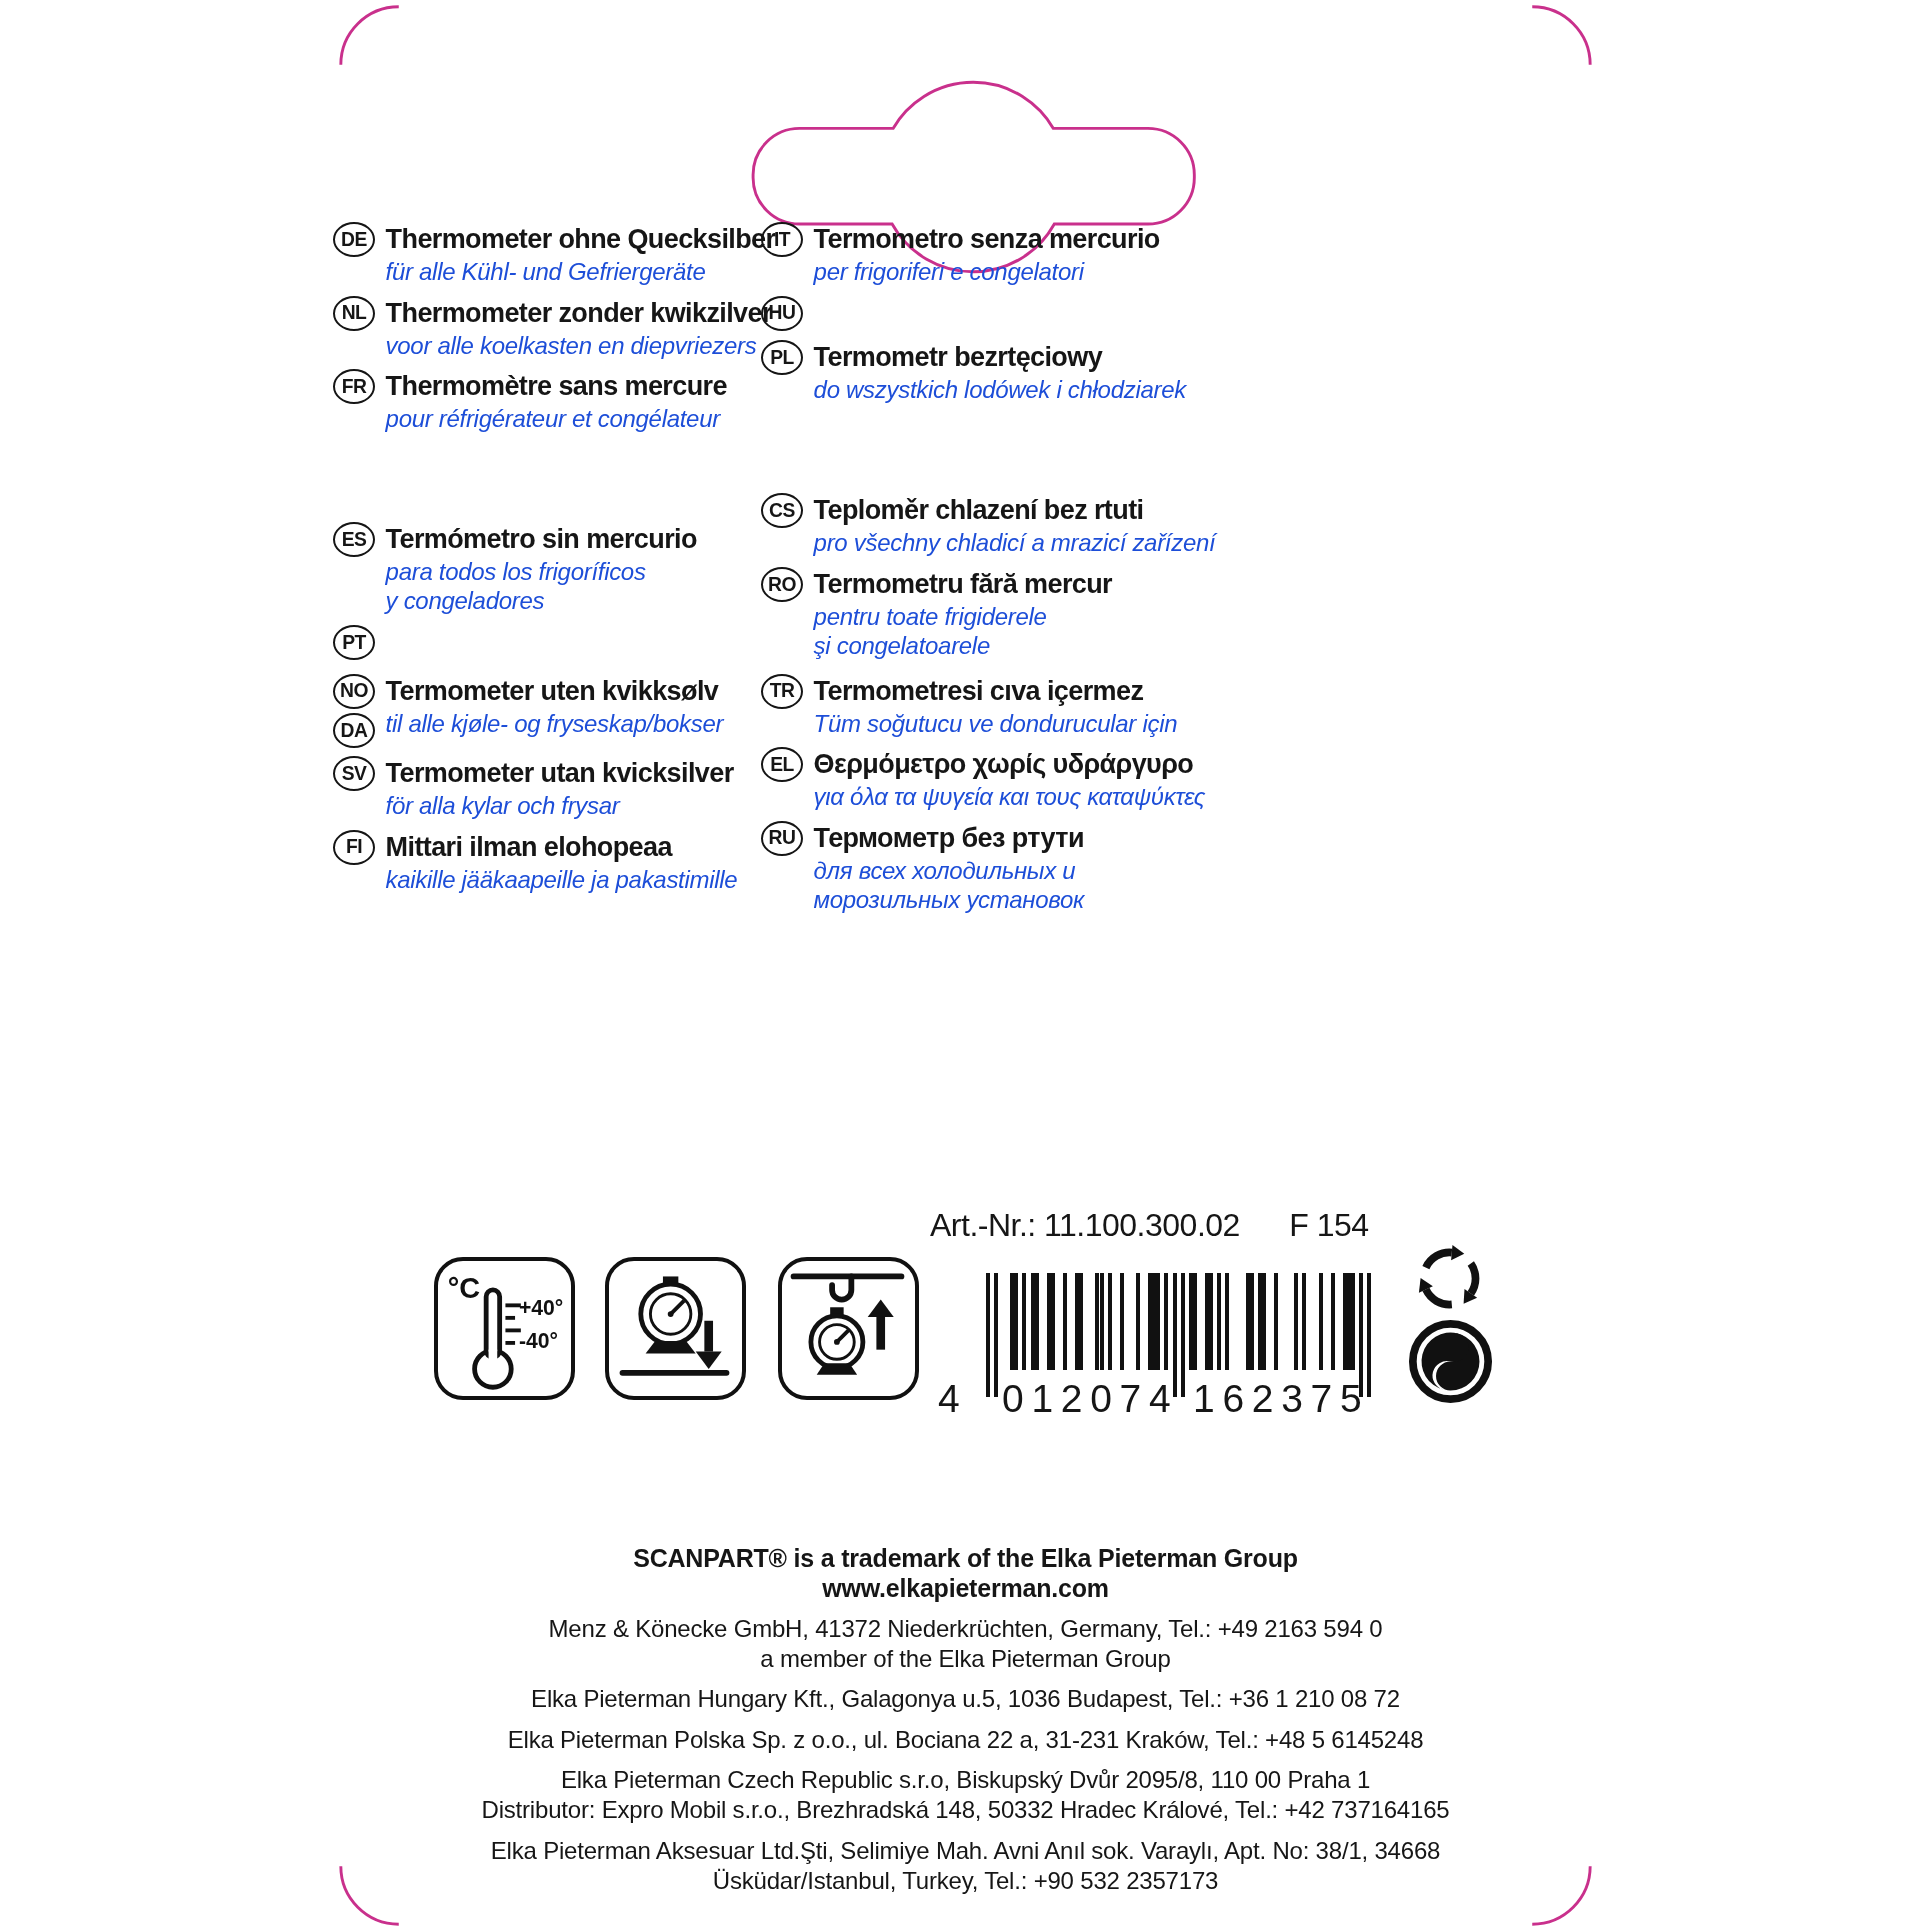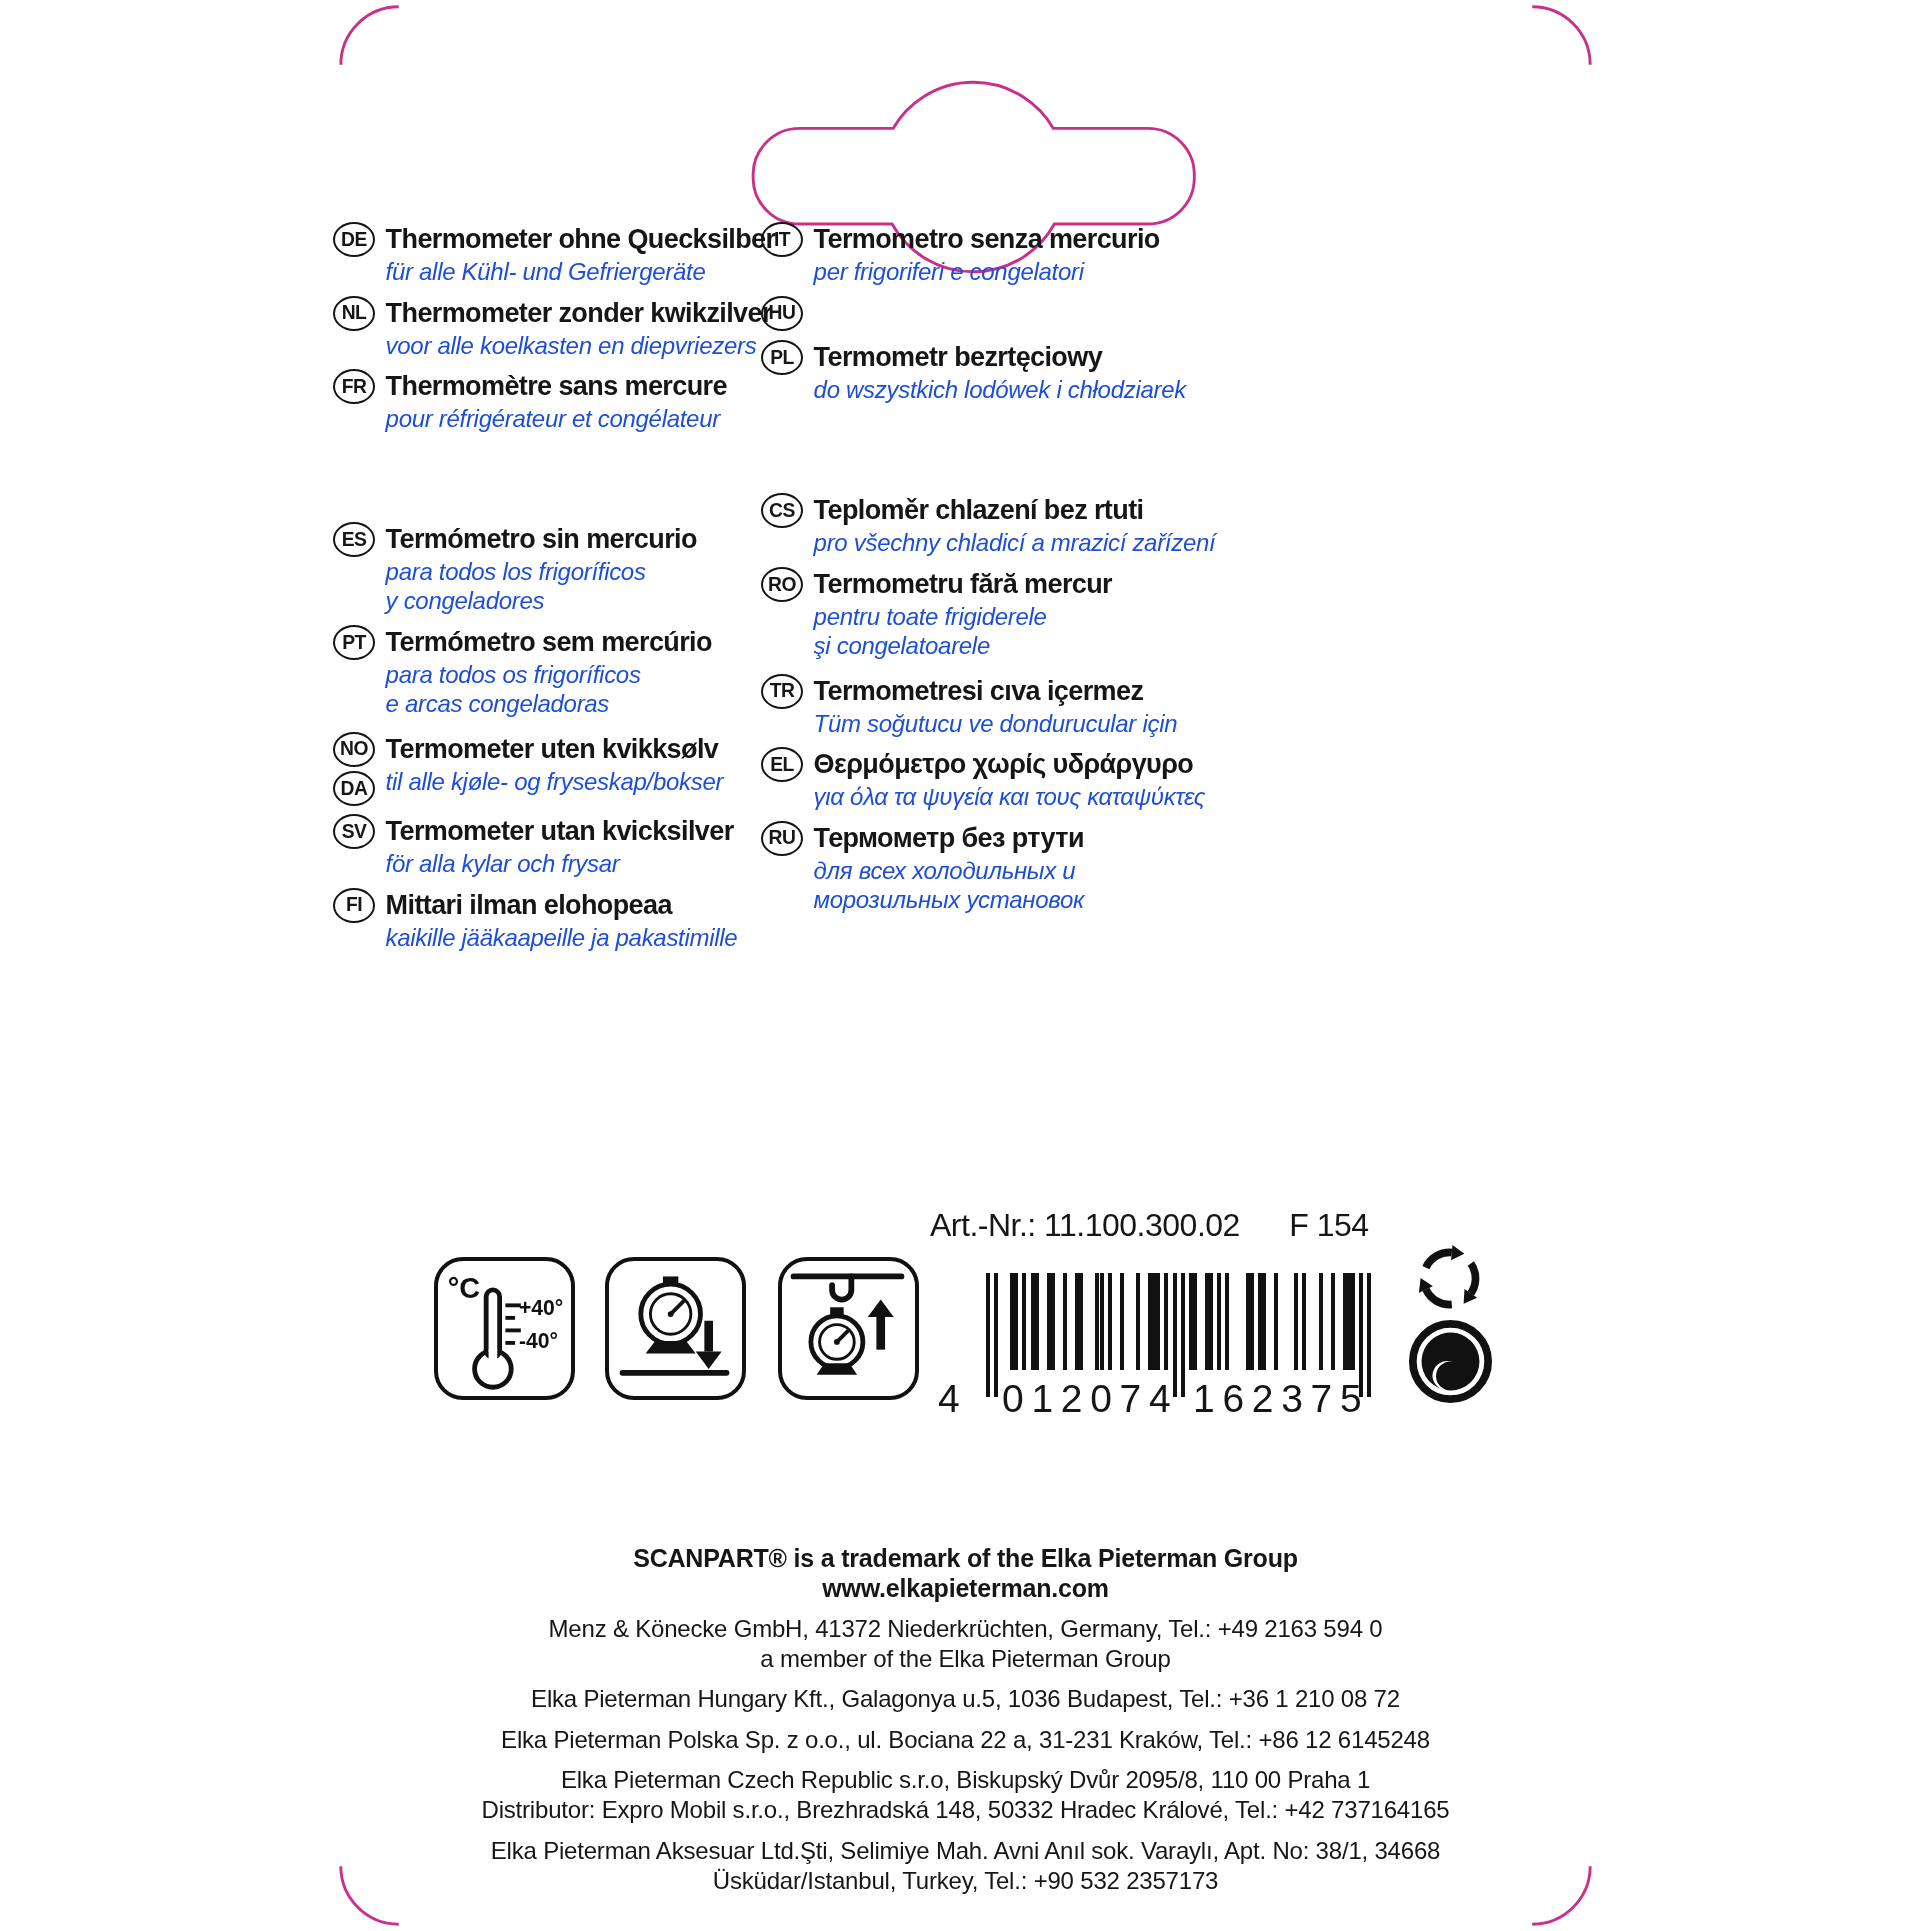--- a/index.html
+++ b/index.html
@@ -103,25 +103,20 @@
         <div class="lang-title">Termómetro sin mercurio</div>
         <div class="lang-sub">para todos los frigoríficos</div>
         <div class="lang-sub">y congeladores</div>
       </div>
     </div>
 
     <div class="lang-item mb-md">
       <div class="badges">
           <span class="badge">PT</span>
         </div>
-      <div class="lang-text">
-        <div class="lang-title">Termómetro sem mercúrio</div>
-        <div class="lang-sub">para todos os frigoríficos</div>
-        <div class="lang-sub">e arcas congeladoras</div>
-      </div>
     </div>
 
     <div class="lang-item mb-sm">
       <div class="badges">
         <span class="badge">NO</span>
         <span class="badge">DA</span>
       </div>
       <div class="lang-text">
         <div class="lang-title">Termometer uten kvikksølv</div>
         <div class="lang-sub">til alle kjøle- og fryseskap/bokser</div>
@@ -362,21 +357,21 @@
       <div class="f-line">www.elkapieterman.com</div>
     </div>
     <div class="f-group">
       <div class="f-line">Menz &amp; Könecke GmbH, 41372 Niederkrüchten, Germany, Tel.: +49 2163 594 0</div>
       <div class="f-line">a member of the Elka Pieterman Group</div>
     </div>
     <div class="f-group">
       <div class="f-line">Elka Pieterman Hungary Kft., Galagonya u.5, 1036 Budapest, Tel.: +36 1 210 08 72</div>
     </div>
     <div class="f-group">
-      <div class="f-line">Elka Pieterman Polska Sp. z o.o., ul. Bociana 22 a, 31-231 Kraków, Tel.: +86 12 6145248</div>
+      <div class="f-line">Elka Pieterman Polska Sp. z o.o., ul. Bociana 22 a, 31-231 Kraków, Tel.: +48 5 6145248</div>
     </div>
     <div class="f-group">
       <div class="f-line">Elka Pieterman Czech Republic s.r.o, Biskupský Dvůr 2095/8, 110 00 Praha 1</div>
       <div class="f-line">Distributor: Expro Mobil s.r.o., Brezhradská 148, 50332 Hradec Králové, Tel.: +42 737164165</div>
     </div>
     <div class="f-group">
       <div class="f-line">Elka Pieterman Aksesuar Ltd.Şti, Selimiye Mah. Avni Anıl sok. Varaylı, Apt. No: 38/1, 34668</div>
       <div class="f-line">Üsküdar/Istanbul, Turkey, Tel.: +90 532 2357173</div>
     </div>
 

